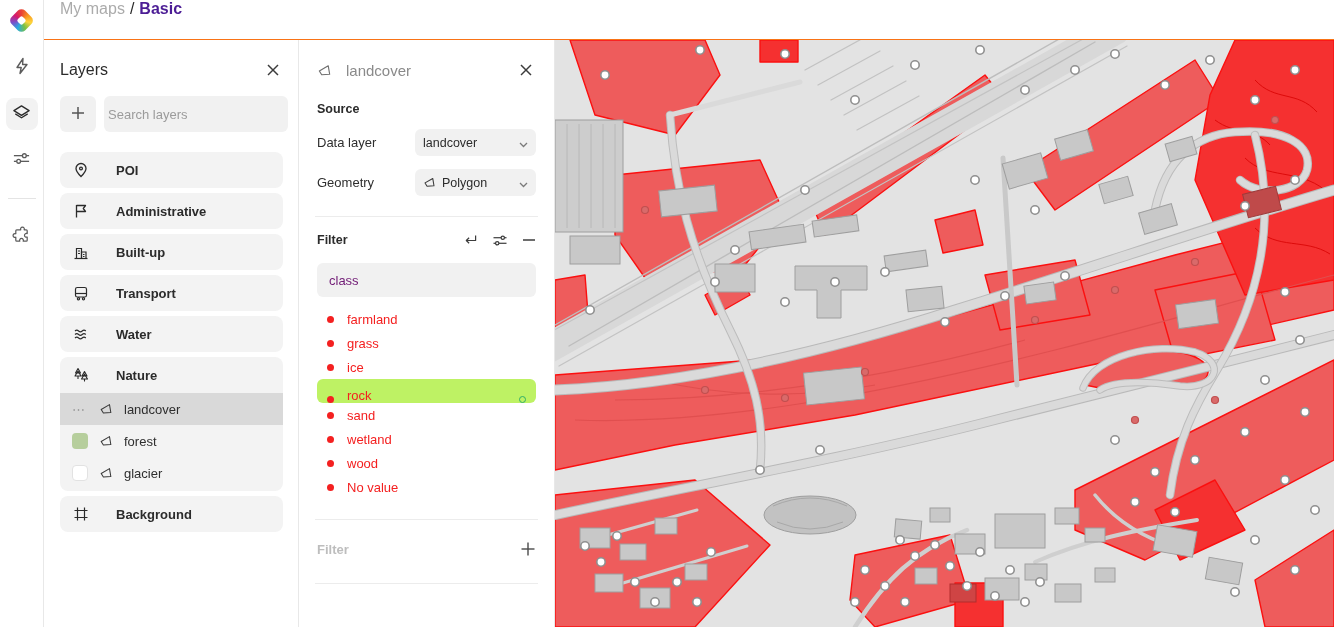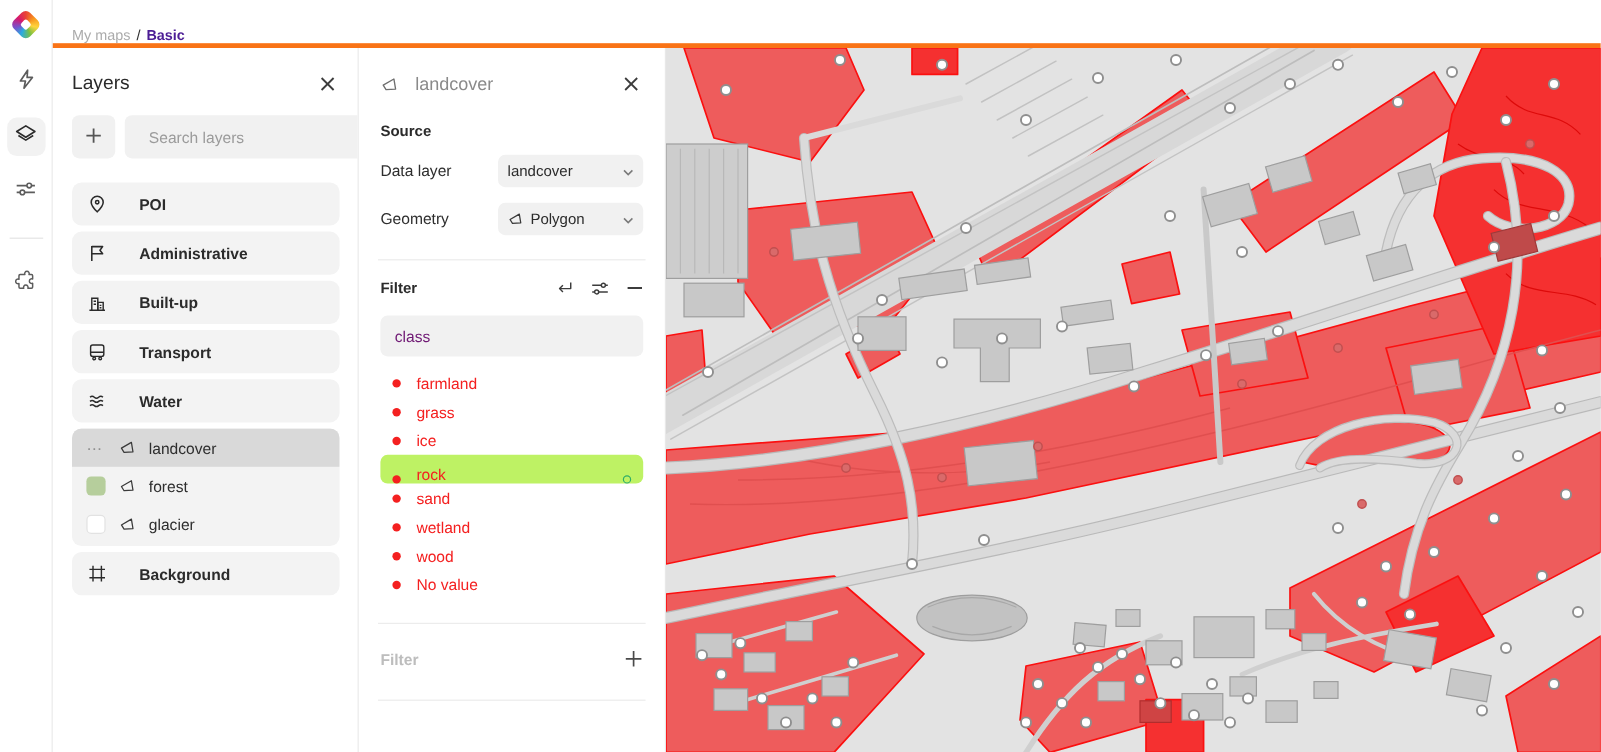--- a/index.html
+++ b/index.html
@@ -16,39 +16,39 @@
           position:relative; }
   .logo::after { content:""; position:absolute; inset:6px; background:#fff; border-radius:2px; }
   .rail-icons { display:flex; flex-direction:column; align-items:center; width:100%; padding-top:12px; }
   .rail-btn { width:32px; height:32px; display:grid; place-items:center; border-radius:8px;
               margin-bottom:14px; color:#5c5c5c; cursor:pointer; }
   .rail-btn.active { background:#f2f2f2; color:#2b2b2b; }
   .rail-sep { width:28px; height:1px; background:#e4e4e4; margin:8px 0 22px; }
 
   
   .main { flex:1; display:flex; flex-direction:column; min-width:0; }
-  .topbar { height:40px; flex:0 0 40px; border-bottom:4px solid #f97316; display:flex;
-            align-items:flex-end; padding-left:16px; background:#fff; font-size:12px; }
+  .topbar { height:40px; flex:0 0 40px; border-bottom:1px solid #f97316; display:flex;
+            align-items:flex-start; padding-left:16px; background:#fff; font-size:16px; }
   .crumb-parent { color:#ababab; }
   .crumb-sep { color:#2b2b2b; margin:0 5px; }
   .crumb-current { color:#4c1d95; font-weight:700; }
 
   .content { flex:1; display:flex; min-height:0; }
 
   
   .layers-panel { width:255px; flex:0 0 255px; border-right:1px solid #e8e8e8;
                   padding:20px 15px 0 16px; overflow:hidden; background:#fff; }
   .panel-head { display:flex; align-items:center; justify-content:space-between; }
   .panel-title { font-size:16px; color:#2b2b2b; }
   .close-x { color:#3c3c3c; cursor:pointer; display:grid; place-items:center; width:20px; height:20px; }
   .search-row { display:flex; gap:8px; margin-top:16px; }
   .add-layer-btn { width:36px; height:36px; flex:0 0 36px; background:#f1f1f1; border-radius:6px;
                    display:grid; place-items:center; color:#555; cursor:pointer; border:none; }
   .search-box { flex:1; height:36px; background:#f1f1f1; border-radius:6px; border:none;
-                padding:0 20px; font-size:13px; color:#333; font-family:inherit; }
+                padding:0 4px; font-size:13px; color:#333; font-family:inherit; }
   .search-box::placeholder { color:#9b9b9b; }
   .layer-list { margin-top:20px; display:flex; flex-direction:column; gap:5px; }
   .group-row { height:36px; background:#f3f3f3; border-radius:8px; display:flex; align-items:center;
                padding:0 12px; gap:27px; cursor:pointer; }
   .group-row .g-icon { color:#2b2b2b; display:grid; place-items:center; width:17px; }
   .group-label { font-size:13px; font-weight:700; color:#2b2b2b; }
   .group-block { background:#f3f3f3; border-radius:8px; overflow:hidden; padding-bottom:2px; }
   .group-block .group-row { background:transparent; }
   .sub-row { height:32px; display:flex; align-items:center; padding:0 12px; gap:11px; cursor:pointer; }
   .sub-row.selected { background:#d9d9d9; }
@@ -216,20 +216,33 @@
                 <svg width="16" height="16" viewBox="0 0 16 16" fill="none" stroke="currentColor" stroke-width="1.2">
                   <path d="M2 5 q1.8 -1.6 3.6 0 t3.6 0 t3.6 0"></path>
                   <path d="M2 8.5 q1.8 -1.6 3.6 0 t3.6 0 t3.6 0"></path>
                   <path d="M2 12 q1.8 -1.6 3.6 0 t3.6 0 t3.6 0"></path>
                 </svg>
               </span>
             <span class="group-label">Water</span>
           </div>
 
           <div class="group-block">
+            <div class="group-row">
+              <span class="g-icon">
+                  <svg width="16" height="16" viewBox="0 0 16 16" fill="none" stroke="currentColor" stroke-width="1.1" stroke-linejoin="round">
+                    <path d="M5 1.5 L7.5 6 H2.5 Z"></path>
+                    <path d="M5 4 L8 9 H2 Z"></path>
+                    <path d="M5 9 v3"></path>
+                    <path d="M11.5 4.5 L14 9 H9 Z"></path>
+                    <path d="M11.5 7 L14.5 12 H8.5 Z"></path>
+                    <path d="M11.5 12 v2.5"></path>
+                  </svg>
+                </span>
+              <span class="group-label">Nature</span>
+            </div>
             <div class="sub-row selected">
               <span class="dots-prefix">⋯</span>
               <span class="poly-icon">
                   <svg width="14" height="14" viewBox="0 0 16 16" fill="none" stroke="currentColor" stroke-width="1.2" stroke-linejoin="round">
                     <path d="M2.5 8.5 L12 3 L13.5 12 L5 12.5 Z"></path>
                   </svg>
                 </span>
               <span class="sub-label">landcover</span>
             </div>
             <div class="sub-row">

